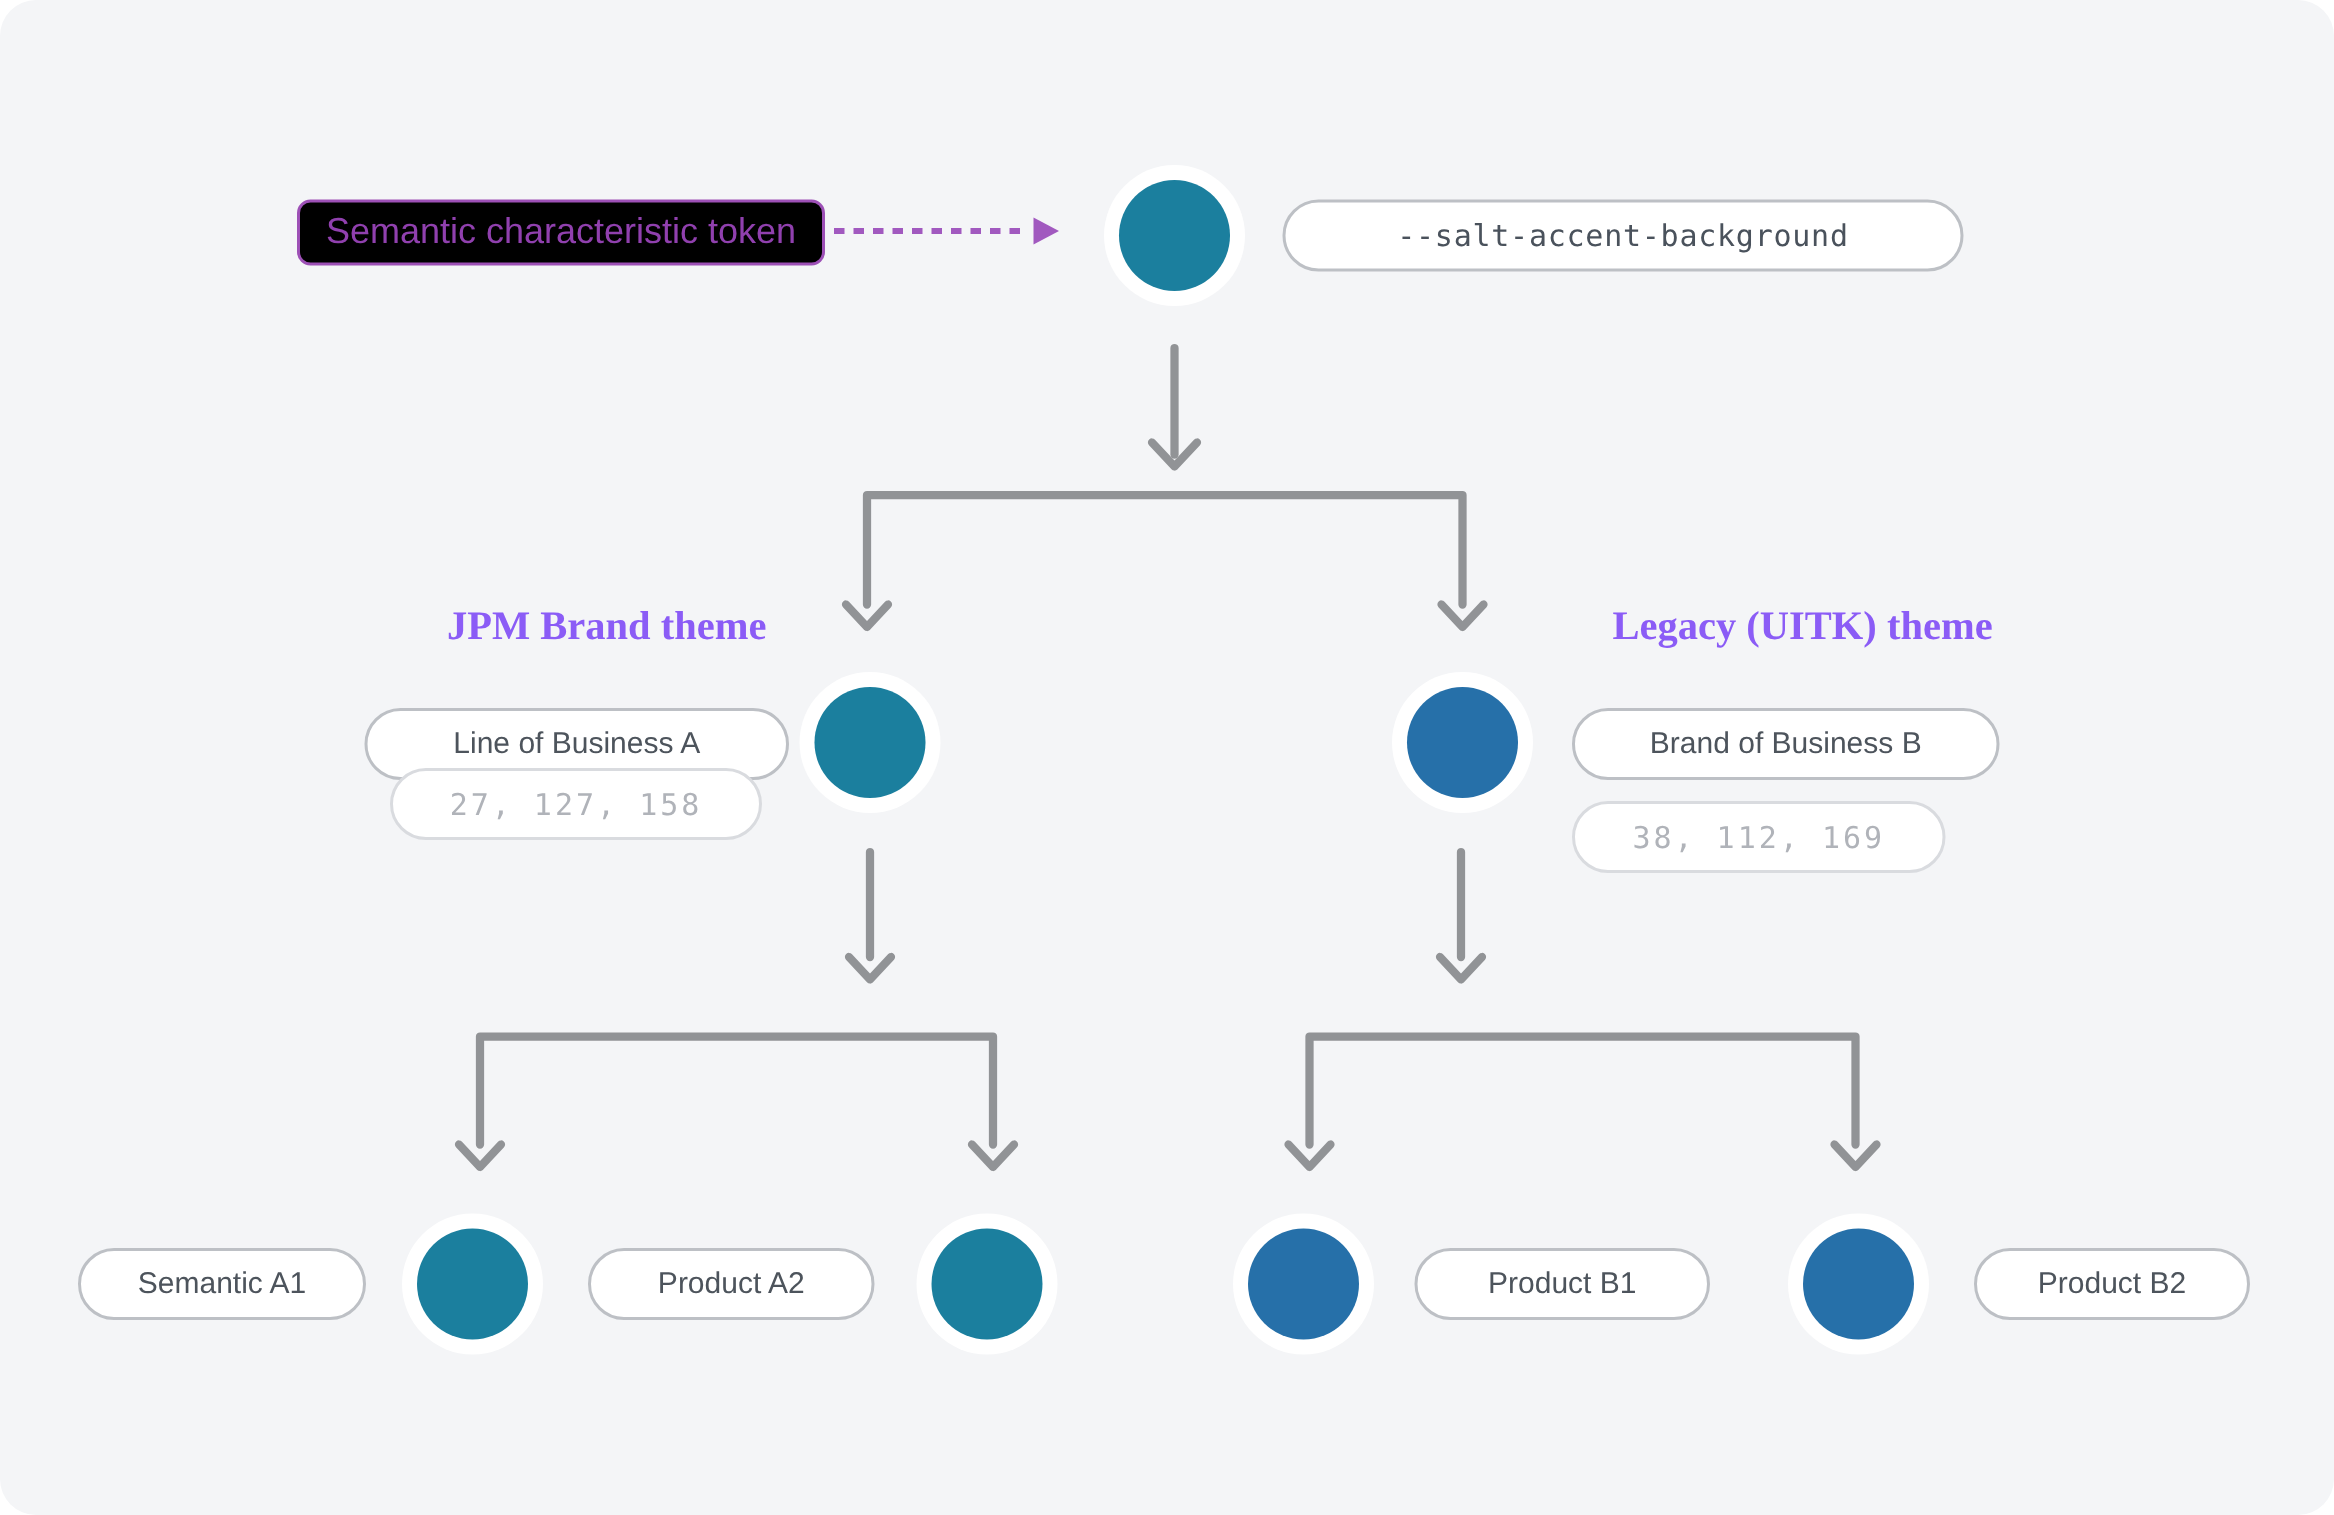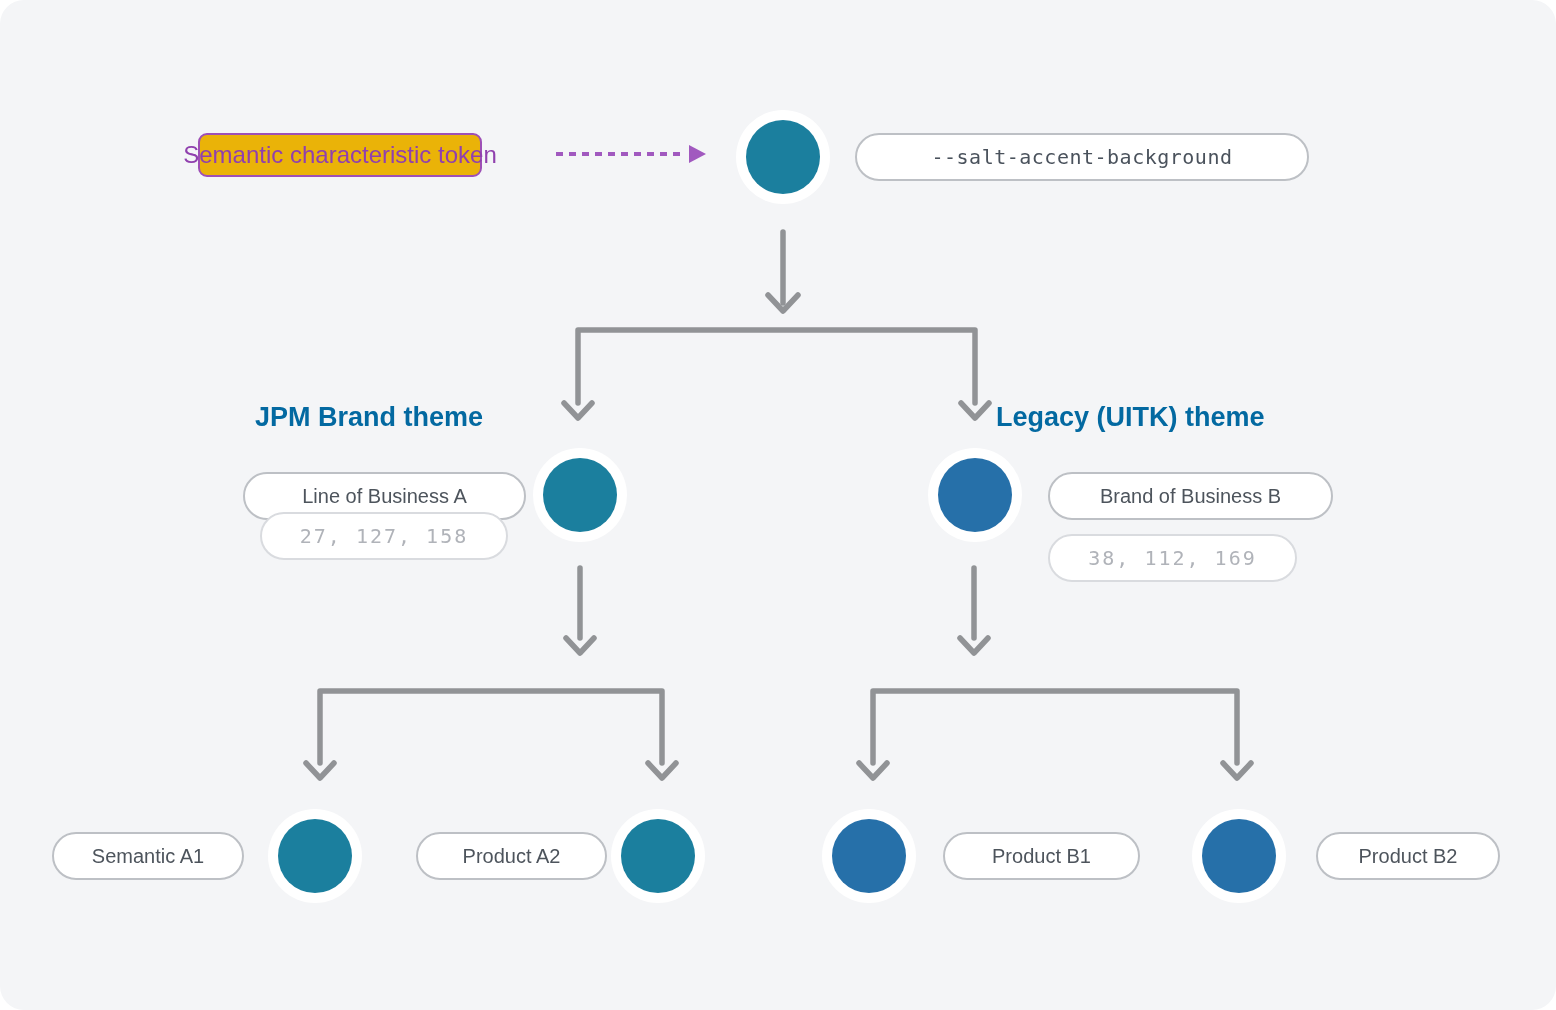--- a/index.html
+++ b/index.html
@@ -32,27 +32,27 @@
     letter-spacing:0.5px;color:#4a525c;
   }
   .pill.value{
     border-color:#d9dbdf;color:#b0b3b9;
     font-family:"DejaVu Sans Mono","Liberation Mono",monospace;
     letter-spacing:2px;
   }
 
   .theme-heading{
     position:absolute;
-    font-family:Liberation Sans, sans-serif;
-    font-size:27px;font-weight:bold;color:#0369a1;white-space:nowrap;
+    font-family:Liberation Serif, serif;
+    font-size:27px;font-weight:bold;color:#8b5cf6;white-space:nowrap;margin-left:43px;
   }
 
   .callout{
-    position:absolute;left:198px;top:133px;width:284px;height:44px;
-    box-sizing:border-box;background:#eab308;border:2px solid #9d50b6;
+    position:absolute;left:198px;top:133px;width:352px;height:44px;
+    box-sizing:border-box;background:#000000;border:2px solid #9d50b6;
     border-radius:9px;display:flex;align-items:center;justify-content:center;
     color:#9040ae;font-size:24px;white-space:nowrap;
   }
 </style>
 </head>
 <body>
 
 <div class="canvas">
 
   <svg class="arrows" viewBox="0 0 1556 1010" fill="none" stroke="#919396" stroke-width="5.5" stroke-linecap="round" stroke-linejoin="round">
@@ -111,39 +111,39 @@
   <div class="node" style="left:533px;top:448px;">
     <div class="core" style="background-color: rgb(27, 127, 158);"></div>
   </div>
   <div class="pill" style="left:243px;top:472px;width:283px;">
     <span>Line of Business A</span>
   </div>
   <div class="pill value" style="left:260px;top:512px;width:248px;">
     <span>27, 127, 158</span>
   </div>
 
-  <div class="theme-heading" style="left:996px;top:402px;">Legacy (UITK) theme</div>
+  <div class="theme-heading" style="left:1032px;top:402px;">Legacy (UITK) theme</div>
   <div class="node" style="left:928px;top:448px;">
     <div class="core" style="background-color: rgb(38, 112, 169);"></div>
   </div>
   <div class="pill" style="left:1048px;top:472px;width:285px;">
     <span>Brand of Business B</span>
   </div>
   <div class="pill value" style="left:1048px;top:534px;width:249px;">
     <span>38, 112, 169</span>
   </div>
 
   <div class="pill" style="left:52px;top:832px;width:192px;">
     <span>Semantic A1</span>
   </div>
   <div class="node" style="left:268px;top:809px;">
     <div class="core" style="background-color: rgb(27, 127, 158);"></div>
   </div>
 
-  <div class="pill" style="left:416px;top:832px;width:191px;">
+  <div class="pill" style="left:392px;top:832px;width:191px;">
     <span>Product A2</span>
   </div>
   <div class="node" style="left:611px;top:809px;">
     <div class="core" style="background-color: rgb(27, 127, 158);"></div>
   </div>
 
   <div class="node" style="left:822px;top:809px;">
     <div class="core" style="background-color: rgb(38, 112, 169);"></div>
   </div>
   <div class="pill" style="left:943px;top:832px;width:197px;text-align:center;">

